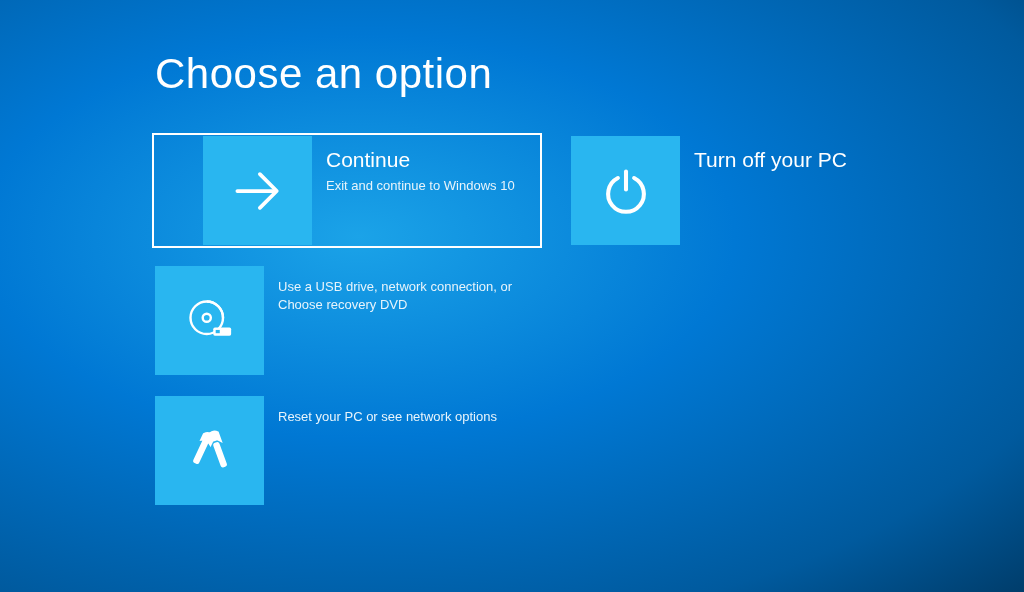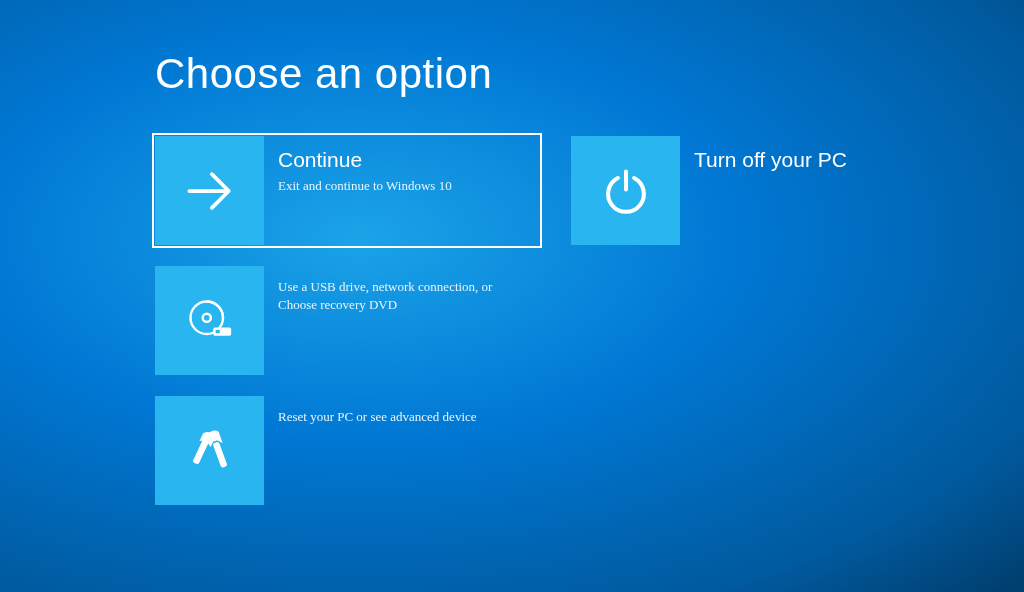--- a/index.html
+++ b/index.html
@@ -37,20 +37,21 @@
     .tile {
       display: flex;
       align-items: flex-start;
       cursor: pointer;
       height: 109px;
       width: 384px;
     }
     .tile.selected {
       outline: 2px solid #ffffff;
       outline-offset: 1px;
+      padding-left: 48px;
     }
     .tile-icon {
       width: 109px;
       height: 109px;
       background: #29b6f0;
       display: flex;
       align-items: center;
       justify-content: center;
       flex-shrink: 0;
     }
@@ -61,21 +62,20 @@
     .tile-title {
       font-size: 21px;
       font-weight: 400;
       margin-bottom: 5px;
     }
     .tile-desc {
       font-size: 13px;
       font-weight: 400;
       line-height: 1.35;
       color: #e8f4fb;
-      font-family: Liberation Serif, serif;
     }
     .icon-svg {
       width: 60px;
       height: 60px;
     }
     .icon-svg-sm {
       width: 52px;
       height: 52px;
     }
   </style>
@@ -123,21 +123,21 @@
               <rect x="19" y="12" width="6" height="36" rx="2"></rect>
               <path d="M16 12 Q22 4 28 12 L28 20 Q22 16 16 20 Z"></path>
             </g>
             <g transform="rotate(-20 42 30)">
               <rect x="39" y="22" width="6" height="30" rx="2"></rect>
               <path d="M35 10 A10 10 0 0 1 49 10 L49 22 L45 18 L39 18 L35 22 Z"></path>
             </g>
           </svg>
         </div>
         <div class="tile-text">
-          <div class="tile-desc">Reset your PC or see advanced device</div>
+          <div class="tile-desc">Reset your PC or see network options</div>
         </div>
       </div>
 
     </div>
 
     <div class="col">
       <div class="tile">
         <div class="tile-icon">
           <svg class="icon-svg-sm" viewBox="0 0 64 64" fill="none" stroke="#ffffff" stroke-width="5" stroke-linecap="round">
             <path d="M22 16 A22 22 0 1 0 42 16"></path>

